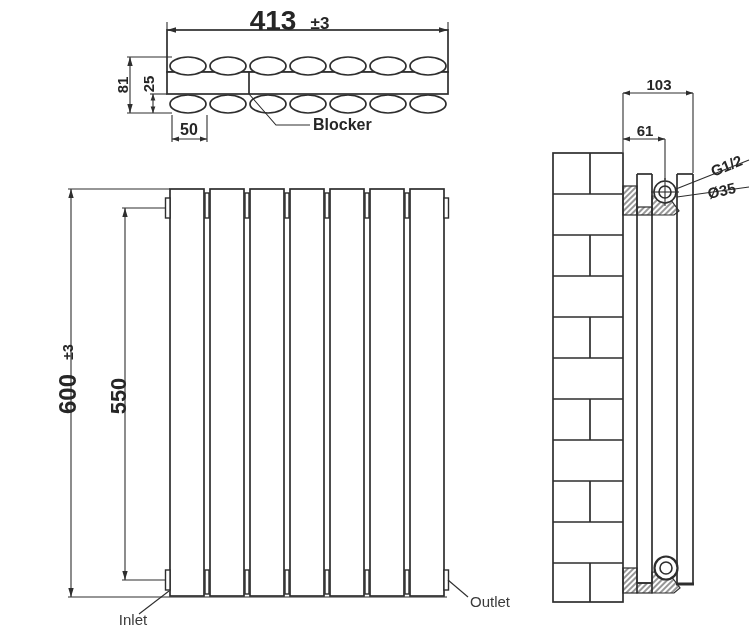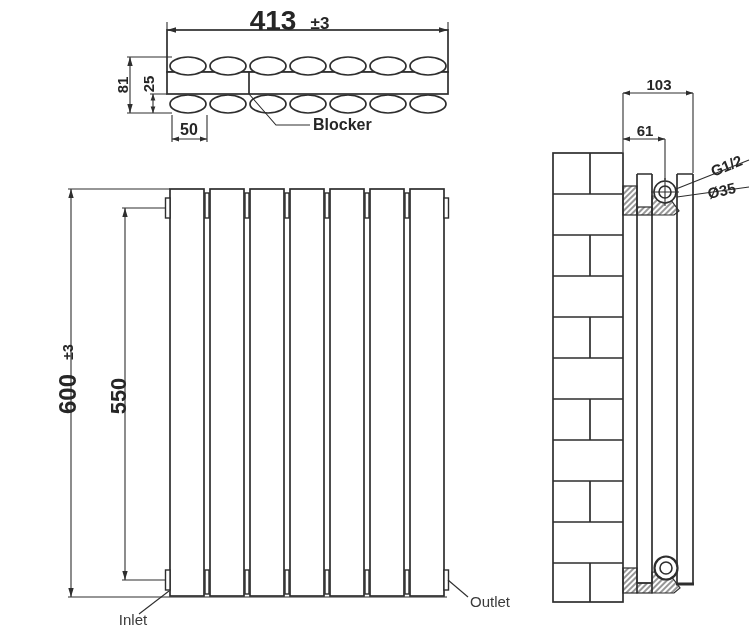--- a/index.html
+++ b/index.html
@@ -3,21 +3,20 @@
 <meta charset="utf-8">
 <style>
   html, body { margin: 0; padding: 0; background: #ffffff; }
   .page {
     position: relative;
     width: 750px;
     height: 630px;
     background: #ffffff;
     font-family: "Liberation Sans", sans-serif;
     overflow: hidden;
-    border-radius: 14px;
   }
   svg { display: block; }
   text {
     font-family: "Liberation Sans", sans-serif;
     fill: #262626;
   }
   .dim-num  { font-weight: bold; }
   .dim-tol  { font-weight: bold; }
   .callout  { font-weight: bold; }
   .port-lbl { font-weight: normal; fill: #3a3a3a; }

